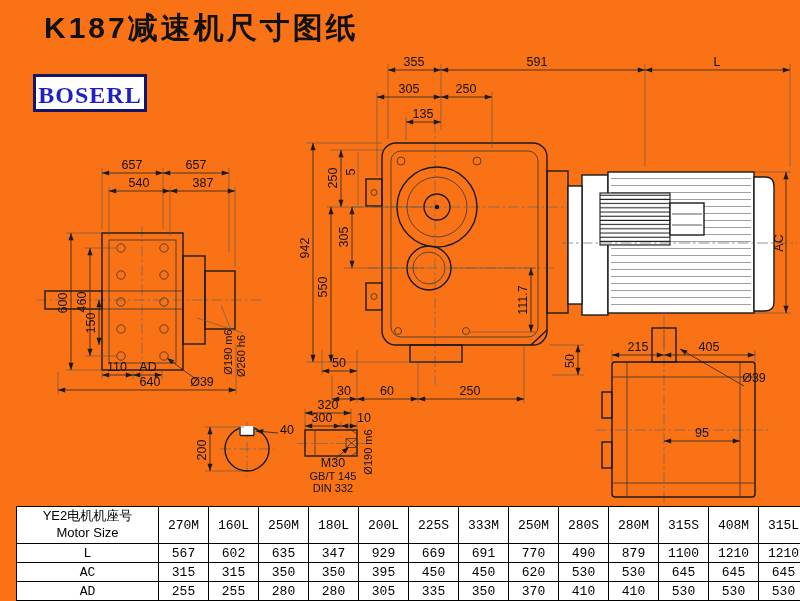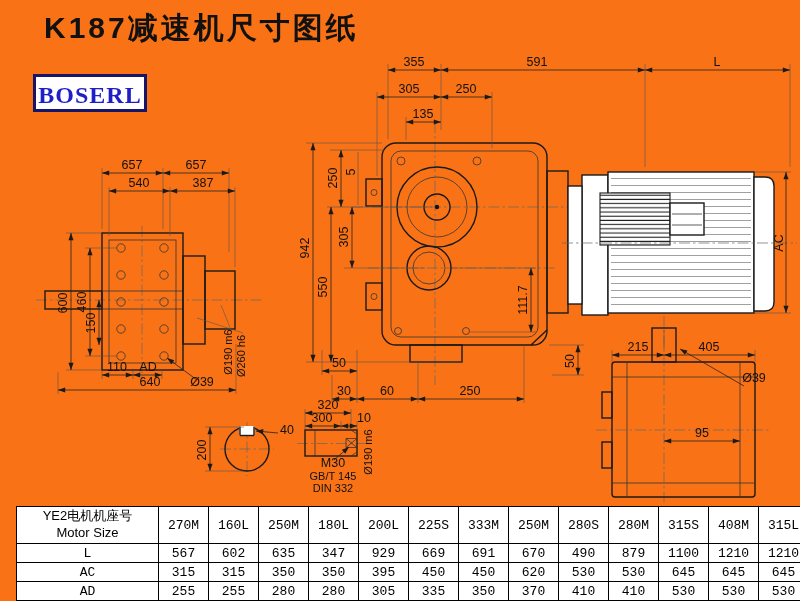--- a/index.html
+++ b/index.html
@@ -325,21 +325,21 @@
       </tr>
       <tr>
         <th>L</th>
         <td>567</td>
         <td>602</td>
         <td>635</td>
         <td>347</td>
         <td>929</td>
         <td>669</td>
         <td>691</td>
-        <td>670</td>
+        <td>770</td>
         <td>490</td>
         <td>879</td>
         <td>1100</td>
         <td>1210</td>
         <td>1210</td>
       </tr>
       <tr>
         <th>AC</th>
         <td>315</td>
         <td>315</td>

